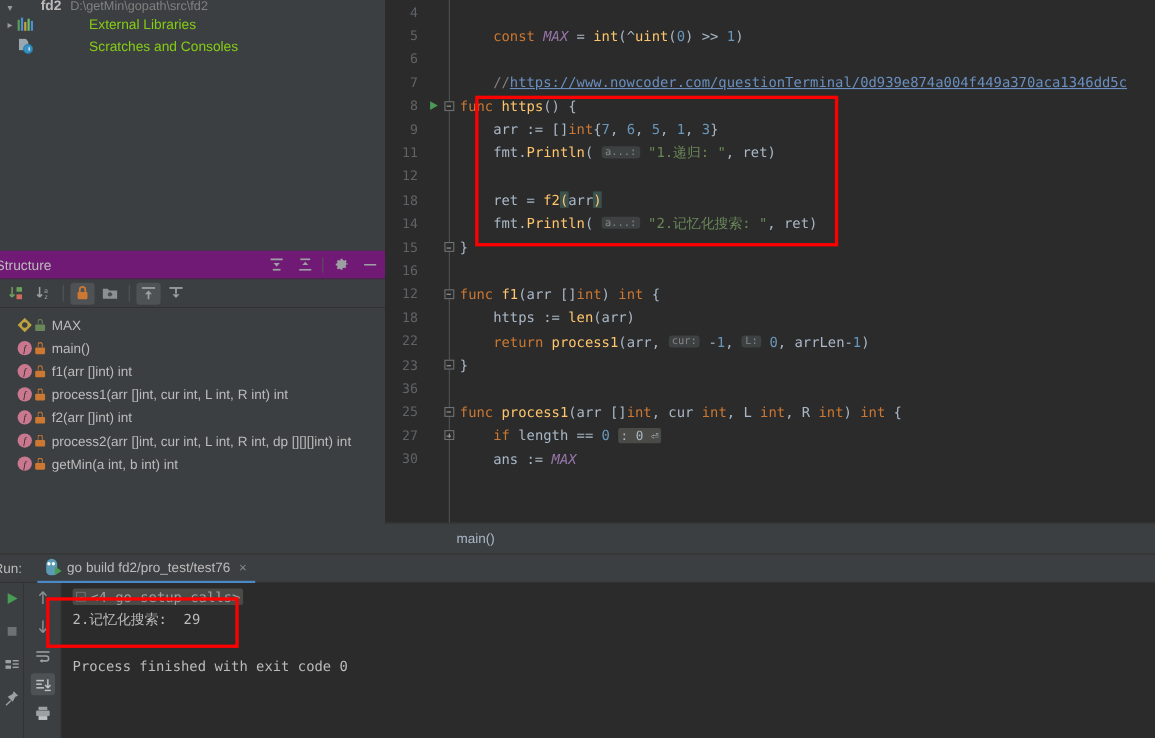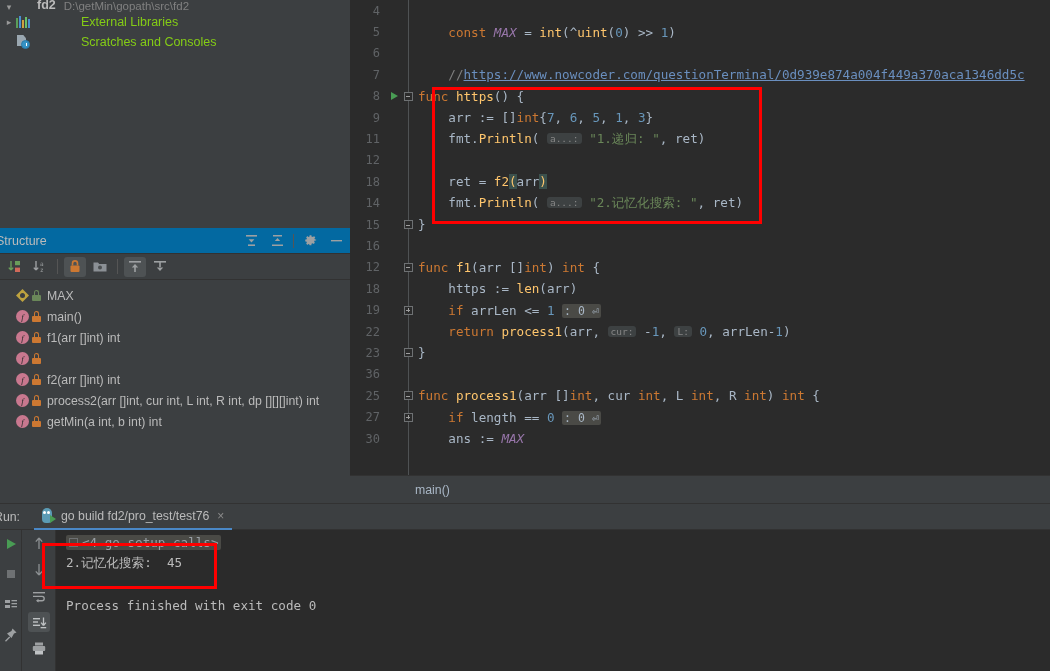--- a/index.html
+++ b/index.html
@@ -47,21 +47,21 @@
     border-radius:50%; background:#3592c4; border:1px solid #2b7cab;
   }
   .ic-scratch .clk:after{
     content:""; position:absolute; left:4px; top:1.5px; width:1px; height:3.5px; background:#fff;
   }
 
   
   .structure { position:absolute; left:0; top:228px; width:350px; height:275px; background:#3c3f41; }
   .struct-header {
     height:26px; display:flex; align-items:center; border-bottom:1px solid #323232;
-    padding-left:0px; background:#0369a1;
+    padding-left:0px; background:#701a75;
   }
   .struct-title { font-size:12.5px; color:#bbbbbb; margin-left:-4px; }
   .struct-header-tools { margin-left:auto; display:flex; align-items:center; gap:6px; padding-right:4px; }
   .hdr-btn { width:20px; height:20px; display:flex; align-items:center; justify-content:center; }
   .sep-v { width:1px; height:14px; background:#555; }
 
   .struct-toolbar {
     height:26px; display:flex; align-items:center; gap:3px; padding:0 4px;
     border-bottom:1px solid #323232;
   }
@@ -351,20 +351,21 @@
               <span class="body"></span>
             </span>
           <span>f1(arr []int) int</span>
         </div>
         <div class="struct-row">
           <span class="sym func">f</span>
           <span class="lock orange">
               <span class="shack"></span>
               <span class="body"></span>
             </span>
+          <span>process1(arr []int, cur int, L int, R int) int</span>
         </div>
         <div class="struct-row">
           <span class="sym func">f</span>
           <span class="lock orange">
               <span class="shack"></span>
               <span class="body"></span>
             </span>
           <span>f2(arr []int) int</span>
         </div>
         <div class="struct-row">
@@ -474,28 +475,20 @@
           <span class="gutter-fold">
             <span class="fold-minus"></span>
           </span>
           <span class="code-text"><span class="kw">func </span><span class="fn">f1</span><span class="pln">(arr []</span><span class="typ">int</span><span class="pln">) </span><span class="typ">int</span><span class="pln"> {</span></span>
         </div>
         <div class="line">
           <span class="gutter-num">18</span>
           <span class="gutter-run"></span>
           <span class="gutter-fold"></span>
           <span class="code-text"><span class="pln">    https := </span><span class="fn">len</span><span class="pln">(arr)</span></span>
-        </div>
-        <div class="line">
-          <span class="gutter-num">19</span>
-          <span class="gutter-run"></span>
-          <span class="gutter-fold">
-            <span class="fold-plus"></span>
-          </span>
-          <span class="code-text"><span class="pln">    </span><span class="kw">if </span><span class="pln">arrLen &lt;= </span><span class="num">1</span><span class="pln"> </span><span class="fold-ph">: 0 ⏎</span></span>
         </div>
         <div class="line">
           <span class="gutter-num">22</span>
           <span class="gutter-run"></span>
           <span class="gutter-fold"></span>
           <span class="code-text"><span class="pln">    </span><span class="kw">return </span><span class="fn">process1</span><span class="pln">(arr, </span><span class="hint">cur:</span><span class="pln"> -</span><span class="num">1</span><span class="pln">, </span><span class="hint">L:</span><span class="pln"> </span><span class="num">0</span><span class="pln">, arrLen-</span><span class="num">1</span><span class="pln">)</span></span>
         </div>
         <div class="line">
           <span class="gutter-num">23</span>
           <span class="gutter-run"></span>
@@ -624,21 +617,21 @@
         </span>
       </div>
 
       <div class="console">
         <div class="con-line">
           <span class="fold-chip">
             <span class="fold-sq"></span>
             <span>&lt;4 go setup calls&gt;</span>
           </span>
         </div>
-        <div class="con-line">2.记忆化搜索:  45</div>
+        <div class="con-line">2.记忆化搜索:  29</div>
         <div class="con-line">&nbsp;</div>
         <div class="con-line">Process finished with exit code 0</div>
 
         <div class="red-box" style="left:-14px; top:13px; width:175px; height:46px;"></div>
       </div>
     </div>
   </div>
 
 </div>
 

